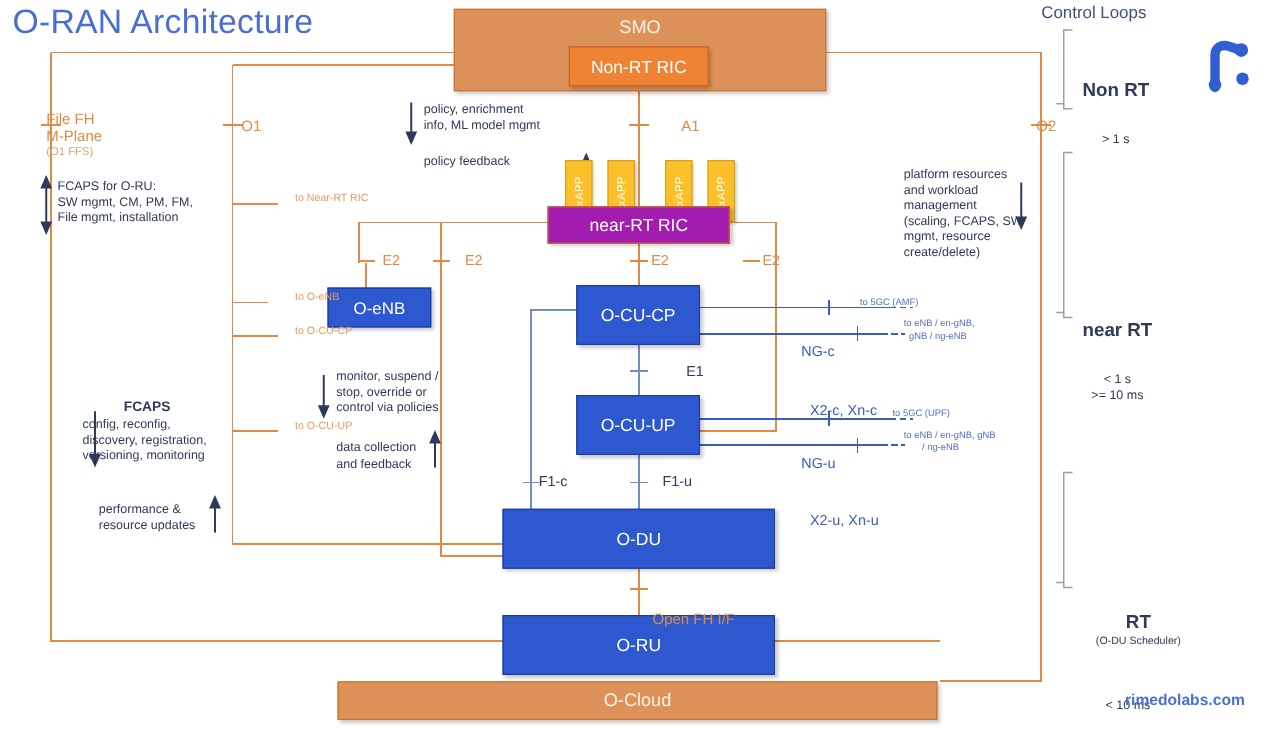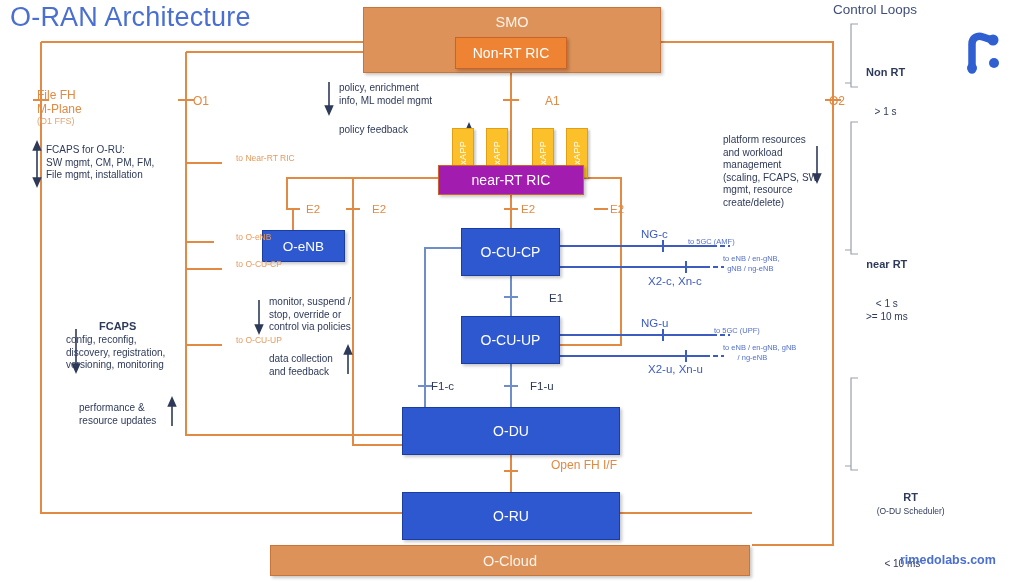--- a/index.html
+++ b/index.html
@@ -69,21 +69,21 @@
   #oenb-box   { left:262px; top:230px; width:83px;  height:32px; font-size:13.5px; }
   #ocucp-box  { left:461px; top:228px; width:99px;  height:48px; }
   #ocuup-box  { left:461px; top:316px; width:99px;  height:48px; }
   #odu-box    { left:402px; top:407px; width:218px; height:48px; }
   #oru-box    { left:402px; top:492px; width:218px; height:48px; }
 
   
   .txt { color:#2e3a59; font-size:10px; line-height:12.5px; white-space:pre; }
   .orange-if { color:#e08a44; font-size:12px; white-space:nowrap; }
   .small-o { color:#e79a5c; font-size:8.5px; white-space:nowrap;padding-left:48px; }
-  .blue-lbl { color:#3d5cc0; font-size:11.5px; white-space:nowrap; }
+  .blue-lbl { color:#3d5cc0; font-size:11.5px; white-space:nowrap;margin-top:48px; }
   .blue-sm  { color:#5470c8; font-size:7.5px; line-height:9.5px; white-space:pre; }
 
   #openfh-lbl { left:37px; top:88px; color:#e08a44; font-size:12px; line-height:14px; white-space:pre; }
   #openfh-ffs { left:37px; top:116px; color:#e2a274; font-size:9px; }
   #fcaps-oru  { left:46px; top:144px; }
   #fcaps-main-t { left:99px; top:320px; font-size:11px; font-weight:bold; color:#2e3a59; }
   #fcaps-main-b { left:66px; top:334px; }
   #perf-upd   { left:79px; top:402px; }
 
   #o1-lbl { left:193px; top:94px; }
@@ -103,38 +103,38 @@
 
   .e2 { color:#e08a44; font-size:11.5px; }
   #e2a { left:306px; top:203px; }
   #e2b { left:372px; top:203px; }
   #e2c { left:521px; top:203px; }
   #e2d { left:610px; top:203px; }
 
   #e1-lbl  { left:549px; top:292px; color:#2e3a59; font-size:11.5px; }
   #f1c-lbl { left:431px; top:380px; color:#2e3a59; font-size:11.5px; }
   #f1u-lbl { left:530px; top:380px; color:#2e3a59; font-size:11.5px; }
-  #openfhif { left:522px; top:458px;margin-left:29px; }
+  #openfhif { left:522px; top:488px; }
 
   #ngc-lbl { left:641px; top:228px; }
   #x2c-lbl { left:648px; top:275px; }
   #ngu-lbl { left:641px; top:317px; }
   #x2u-lbl { left:648px; top:363px; }
   #to5gc-amf { left:688px; top:237px; }
   #to-enb-1  { left:723px; top:254px; }
   #to5gc-upf { left:714px; top:326px; }
   #to-enb-2  { left:723px; top:343px; }
 
   
   #cl-title { left:833px; top:2px; color:#3f4f7a; font-size:13.5px; }
   .cl-txt { color:#2e3a59; text-align:center; white-space:pre; line-height:13px; font-size:10px; }
   #cl-nonrt { left:866px; top:40px; }
   #cl-nearrt{ left:866px; top:232px; }
   #cl-rt    { left:860px; top:452px; }
-  .cl-h { font-weight:bold; font-size:11px; }
+  .cl-h { font-weight:bold; font-size:15px; }
   .cl-sub { font-size:8.5px; font-weight:normal; }
 
   
   #brand { left:900px; top:553px; color:#4a6fd1; font-size:12.5px; font-weight:bold; }
   #logo  { left:962px; top:30px; width:42px; height:44px; }
 </style>
 </head>
 <body>
 
 <div id="stage">

